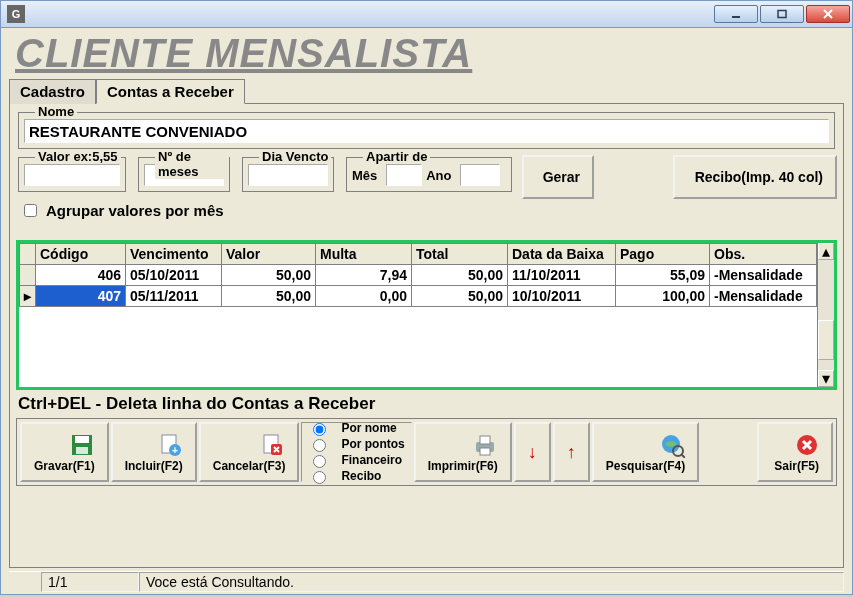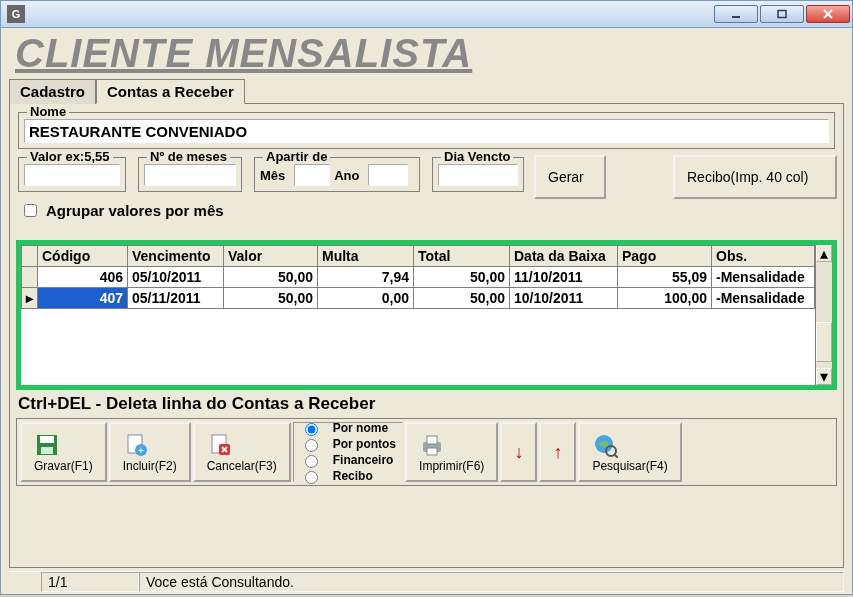--- a/index.html
+++ b/index.html
@@ -74,21 +74,21 @@
   }
 
   .fieldset {
     border: 1px solid #808080;
     padding: 6px 5px 5px 5px;
     margin: 2px;
     position: relative;
     background: #ece9d8;
   }
   .fieldset > .legend {
-    position: absolute; top: -9px; left: 8px;
+    position: absolute; top: -9px; left: 16px;
     background: #ece9d8;
     padding: 0 3px;
     font-size: 13px; font-weight: bold;
   }
   .textinput {
     width: 100%;
     border: 1px inset #fff;
     background: #fff;
     padding: 2px 4px;
     font-size: 15px; font-weight: bold;
@@ -96,31 +96,31 @@
   }
 
   .row2 { display: flex; align-items: flex-start; gap: 8px; margin-top: 4px; }
   .small-input { width: 56px; height: 22px; border: 1px inset #fff; background:#fff; }
   .wide-input { width: 100%; height: 22px; border: 1px inset #fff; background:#fff; }
   .label-inline { font-size: 13px; font-weight: bold; margin-right: 4px; }
 
   .btn3d {
     border: 2px outset #f3f3f3;
     background: #ece9d8;
-    font-size: 14px; font-weight: normal;
+    font-size: 14px; font-weight: bold;
     padding: 6px 12px;
     cursor: default;
-    display: flex; flex-direction: column; align-items: flex-start; justify-content: center;
+    display: flex; flex-direction: column; align-items: flex-end; justify-content: center;
     text-align: center;
   }
 
   .checkbox-row { font-size: 15px; font-weight: bold; padding: 2px 4px 20px 4px; display:flex; align-items:center; gap:6px;}
 
   .grid-wrap {
-    border: 5px solid #22c55e;
+    border: 3px solid #22c55e;
     background: #fff;
     height: 150px;
     position: relative;
     display: flex;
   }
   .grid-scroll { overflow: hidden; flex:1; position:relative; }
   table.grid { border-collapse: collapse; width: 100%; table-layout: fixed; }
   table.grid th, table.grid td {
     border: 1px solid #808080;
     font-size: 14px; font-weight: bold;
@@ -210,34 +210,34 @@
     <div class="fieldset">
       <div class="legend">Nome</div>
       <input class="textinput" value="RESTAURANTE CONVENIADO" style="">
     </div>
 
     <div class="row2">
       <div class="fieldset" style="width:108px;">
         <div class="legend">Valor  ex:5,55</div>
         <input class="wide-input" value="" style="">
       </div>
-      <div class="fieldset" style="width:104px;">
+      <div class="fieldset" style="width:92px;">
         <div class="legend">Nº de meses</div>
+        <input class="wide-input" value="" style="">
+      </div>
+      <div class="fieldset" style="width:92px;">
+        <div class="legend">Dia Vencto</div>
         <input class="wide-input" value="" style="">
       </div>
       <div class="fieldset" style="width:166px;">
         <div class="legend">Apartir de</div>
         <span class="label-inline">Mês</span>
         <input class="small-input" style="width: 36px;" value="">
         <span class="label-inline">Ano</span>
         <input class="small-input" style="width: 40px;" value="">
-      </div>
-      <div class="fieldset" style="width:92px;">
-        <div class="legend">Dia Vencto</div>
-        <input class="wide-input" value="" style="">
       </div>
       <div class="btn3d" style="width:72px; height:44px; align-self:center;">
         <span>Gerar</span>
       </div>
       <div style="flex:1"></div>
       <div class="btn3d" style="width:164px; height:44px; align-self:center;">
         <span>Recibo(Imp. 40 col)</span>
       </div>
     </div>
 
@@ -379,20 +379,30 @@
             <svg width="26" height="26">
               <circle cx="12" cy="12" r="9" fill="#4aa3e0"></circle>
               <path d="M6 12 Q12 6 18 12 Q12 18 6 12" fill="#6fc16f"></path>
               <circle cx="19" cy="19" r="5" fill="none" stroke="#555" stroke-width="2"></circle>
               <line x1="22" y1="22" x2="26" y2="26" stroke="#555" stroke-width="2"></line>
             </svg>
           </div>
         <span>Pesquisar(F4)</span>
       </div>
       <div style="flex:1"></div>
+      <div class="btn3d">
+        <div class="ico">
+            <svg width="24" height="24">
+              <circle cx="12" cy="12" r="10" fill="#d33"></circle>
+              <line x1="8" y1="8" x2="16" y2="16" stroke="#fff" stroke-width="3"></line>
+              <line x1="16" y1="8" x2="8" y2="16" stroke="#fff" stroke-width="3"></line>
+            </svg>
+          </div>
+        <span>Sair(F5)</span>
+      </div>
     </div>
 
   </div>
 
   <div class="statusbar">
     <div class="cell">1/1</div>
     <div class="cell">Voce está Consultando.</div>
   </div>
 
 </div>

